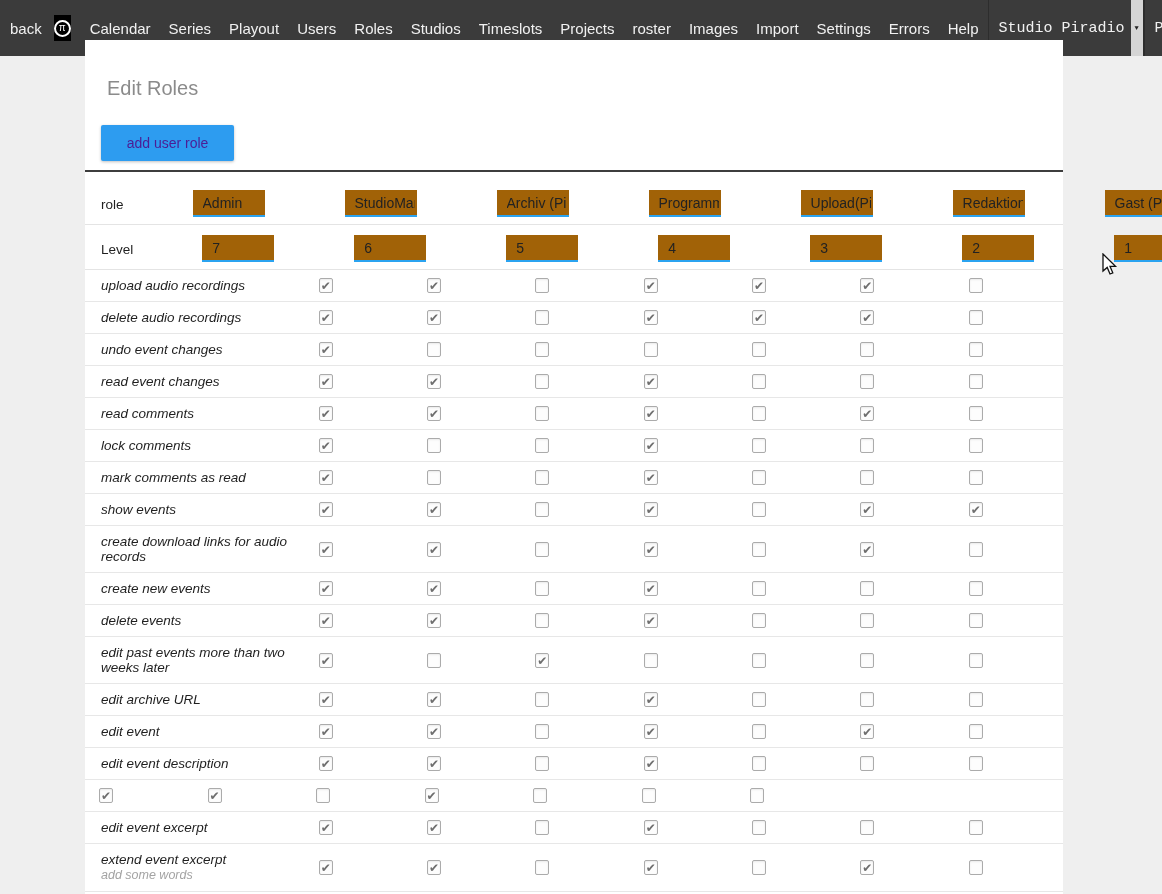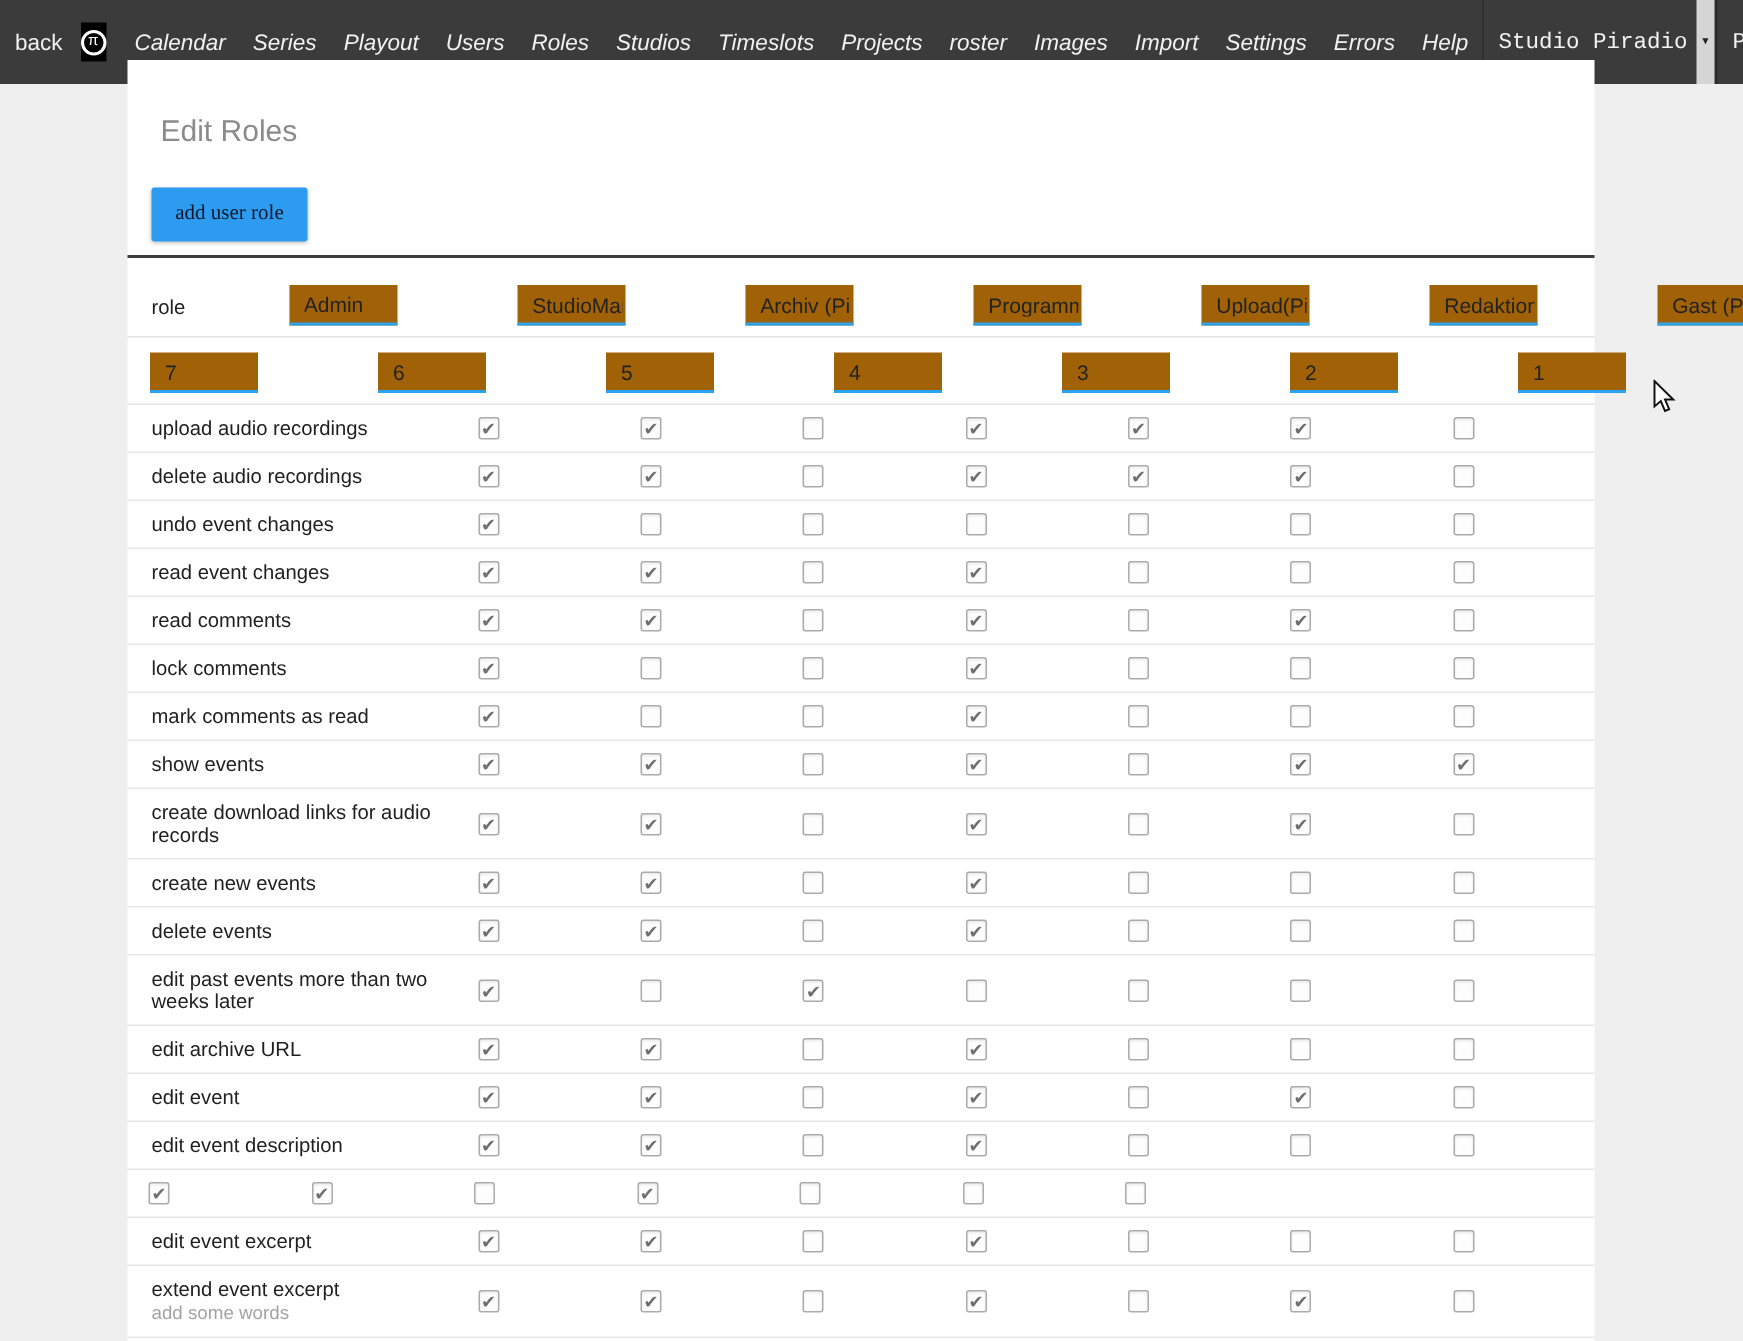--- a/index.html
+++ b/index.html
@@ -8,51 +8,51 @@
 
   
   .navbar { position:relative; height:56px; background:#3b3b3b; display:flex;
     align-items:center; color:#f1f1f1; font-size:15px; white-space:nowrap; }
   .nav-back { padding:0 12px 0 10px; cursor:pointer; }
   .nav-logo { width:26px; height:26px; background:#000; display:flex;
     align-items:center; justify-content:center; margin-right:10px; }
   .nav-logo .circ { width:17px; height:17px; border:2px solid #fff; border-radius:50%;
     display:flex; align-items:center; justify-content:center;
     font-size:10px; color:#fff; line-height:1; }
-  .nav-item { padding:0 9px; cursor:pointer;font-style:italic; }
+  .nav-item { padding:0 9px; cursor:pointer; }
   .nav-right { margin-left:auto; display:flex; align-items:center; height:100%; }
   .nav-select { display:flex; align-items:center; height:100%; padding-left:10px;
     border-left:1px solid #2d2d2d; border-right:1px solid #2d2d2d; cursor:pointer;font-family:Liberation Mono, monospace; }
   .nav-select .lbl { padding-right:6px; }
   .arrow-strip { width:12px; height:100%; background:#d5d5d5; color:#222;
     display:flex; align-items:center; justify-content:center; font-size:7px; }
 
   
   .content { position:absolute; left:85px; top:40px; width:978px; height:854px;
     background:#ffffff; }
   .page-title { margin:37px 0 0 22px; font-size:20px; font-weight:400; color:#8b8b8b; }
-  .add-btn { display:block; margin:25px 0 0 16px; width:104px; height:36px;
-    background:#2d9cf0; color:#0f172a; border:none; border-radius:2px; font-size:14px;
-    font-family:Liberation Serif, serif; cursor:pointer;
+  .add-btn { display:block; margin:25px 0 0 16px; width:133px; height:36px;
+    background:#2d9cf0; color:#4c1d95; border:none; border-radius:2px; font-size:14px;
+    font-family:Liberation Sans, sans-serif; cursor:pointer;
     box-shadow:0 1px 3px rgba(0,0,0,0.25); }
 
   
   .role-table { margin-top:9px; border-top:2px solid #3d3d3d; font-size:13.5px; color:#1f1f1f; }
   .t-row { display:flex; align-items:flex-end; border-bottom:1px solid #e4e4e4;gap:44px; }
   .lbl-cell { width:220px; padding:0 10px 12px 16px; }
   .head-row { height:53px; }
   .level-row { height:45px; }
   .cell-input { width:72px; margin-left:15px; margin-right:21px; margin-bottom:7px;
     border:none; border-bottom:2px solid #2aa3f0; background:#a16207;
     font-family:"Liberation Sans", sans-serif; font-size:14px; color:#222;
     padding:5px 2px 4px 10px; outline:none; }
 
   .perm-row { display:flex; align-items:center; border-bottom:1px solid #e7e7e7;
     min-height:32px; }
-  .perm-label { width:220px; padding:8px 10px 8px 16px; line-height:15px; }
+  .perm-label { width:220px; padding:8px 10px 8px 16px; line-height:15px;font-style:italic; }
   .perm-label .sub { display:block; color:#a3a3a3; font-size:12.5px; margin-top:1px; }
   .cb-cell { width:108.5px; display:flex; }
   .cb { display:inline-block; width:14px; height:15px; margin-left:14px;
     border:1px solid #ababab; border-radius:2px; background:#fdfdfd;
     box-shadow:inset 0 1px 2px rgba(0,0,0,0.08); position:relative; cursor:pointer; }
   .cb.checked::after { content:"\2714"; position:absolute; left:1px; top:0px;
     font-size:12px; color:#6e6e6e; }
 
   
   .cursor { position:absolute; left:1100px; top:253px; pointer-events:none; }
@@ -103,20 +103,21 @@
       <input class="cell-input" value="Admin" style="">
       <input class="cell-input" value="StudioMan" style="">
       <input class="cell-input" value="Archiv (Pira" style="">
       <input class="cell-input" value="Programm" style="">
       <input class="cell-input" value="Upload(Pira" style="">
       <input class="cell-input" value="Redaktion (" style="">
       <input class="cell-input" value="Gast (Pirad" style="">
     </div>
 
     <div class="t-row level-row">
+      <div class="lbl-cell">Level</div>
       <input class="cell-input" value="7" style="">
       <input class="cell-input" value="6" style="">
       <input class="cell-input" value="5" style="">
       <input class="cell-input" value="4" style="">
       <input class="cell-input" value="3" style="">
       <input class="cell-input" value="2" style="">
       <input class="cell-input" value="1" style="">
     </div>
 
     <div id="perm-rows">

